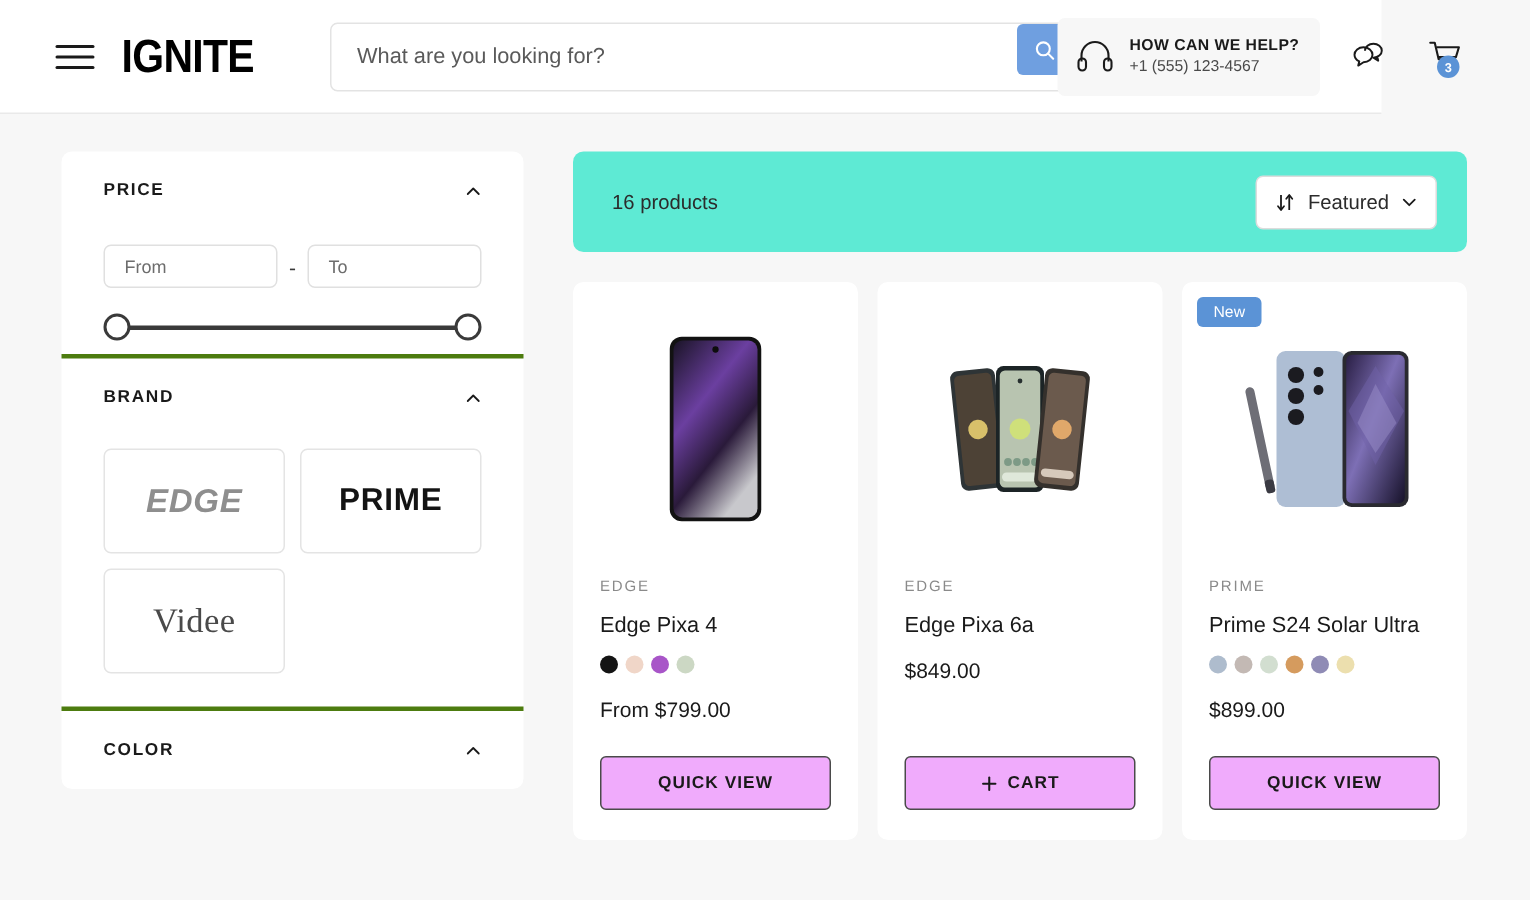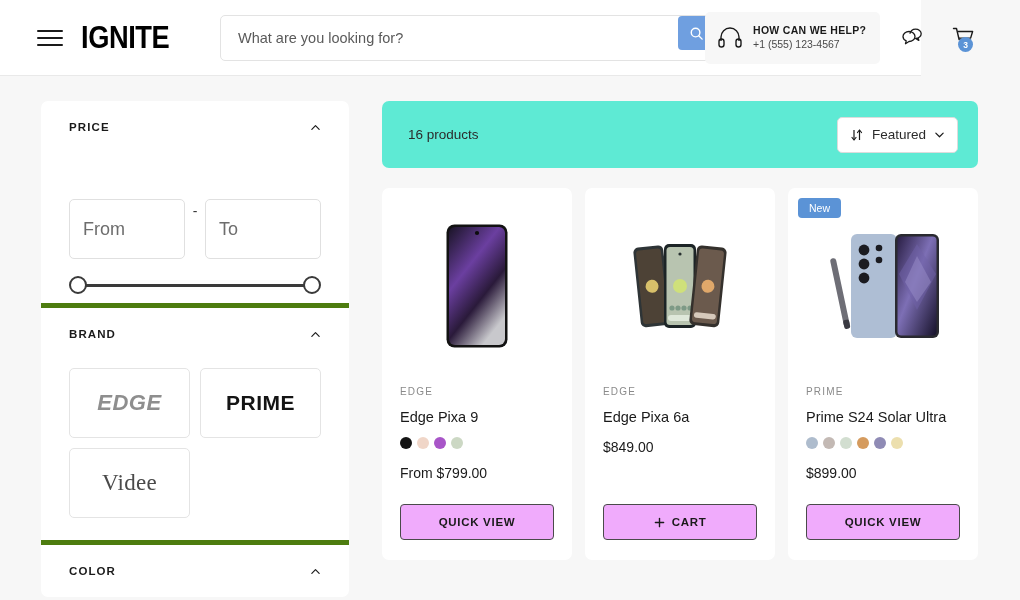--- a/index.html
+++ b/index.html
@@ -104,39 +104,39 @@
   }
 
   
   .sidebar {
     position: absolute; left: 41px; top: 101px;
     width: 308px;
     background: #ffffff;
     border-radius: 7px;
   }
   .filter-block { padding: 0 28px; }
-  .filter-block + .filter-block { border-top: 5px solid #4d7c0f; }
+  .filter-block + .filter-block { border-top: 3px solid #4d7c0f; }
   .filter-head {
     height: 52px;
     display: flex; align-items: center; justify-content: space-between;
     cursor: pointer;
   }
   .filter-title {
     font-size: 11.5px; font-weight: 700; letter-spacing: 1.1px; color: #1a1a1a;
   }
   .chev { width: 11px; height: 11px; }
 
   .price-inputs { display: flex; align-items: center; margin-top: 10px; }
   .price-field {
-    width: 116px; height: 60px;
+    width: 116px; height: 29px;
     border: 1px solid #e0e0e0; border-radius: 5px;
     background: #fff; outline: none;
     padding-left: 13px;
     font-family: "Liberation Sans", sans-serif;
-    font-size: 18px; color: #2b2b2b; margin-top: 36px;
+    font-size: 12px; color: #2b2b2b;
   }
   .price-field::placeholder { color: #6d6d6d; }
   .price-dash { width: 22px; text-align: center; color: #3a3a3a; font-size: 14px; }
 
   .slider { position: relative; height: 36px; margin-top: 8px; }
   .slider-track {
     position: absolute; top: 17px; left: 7px; right: 7px;
     height: 3px; background: #3a3a3a; border-radius: 2px;
   }
   .knob {
@@ -378,21 +378,21 @@
               <stop offset="70%" stop-color="#2a1a3a"></stop>
               <stop offset="100%" stop-color="#c8c8cc"></stop>
             </linearGradient>
           </defs>
           <rect x="0.5" y="0.5" width="61" height="123" rx="8" fill="#121212"></rect>
           <rect x="3" y="3" width="56" height="118" rx="6" fill="url(#g1)"></rect>
           <circle cx="31" cy="9" r="2.1" fill="#0d0d0d"></circle>
         </svg>
       </div>
       <div class="brand-label">EDGE</div>
-      <div class="prod-name">Edge Pixa 9</div>
+      <div class="prod-name">Edge Pixa 4</div>
       <div class="swatches">
         <div class="sw" style="background:#141414"></div>
         <div class="sw" style="background:#f0d6c8"></div>
         <div class="sw" style="background:#a855c8"></div>
         <div class="sw" style="background:#ccd8c4"></div>
       </div>
       <div class="price" style="margin-top:16px">From $799.00</div>
       <div class="card-btn">
         <span>QUICK VIEW</span>
       </div>

